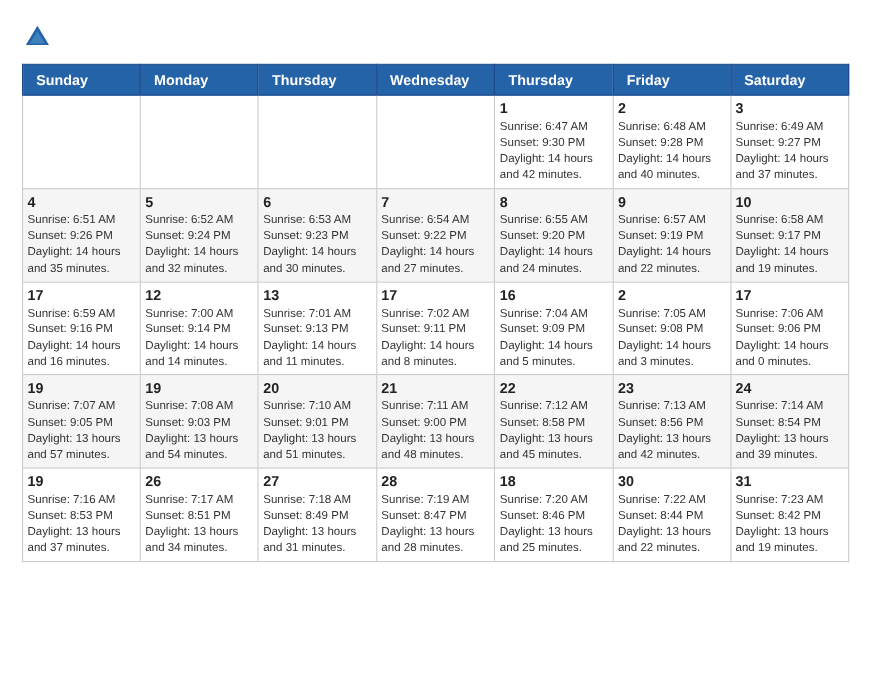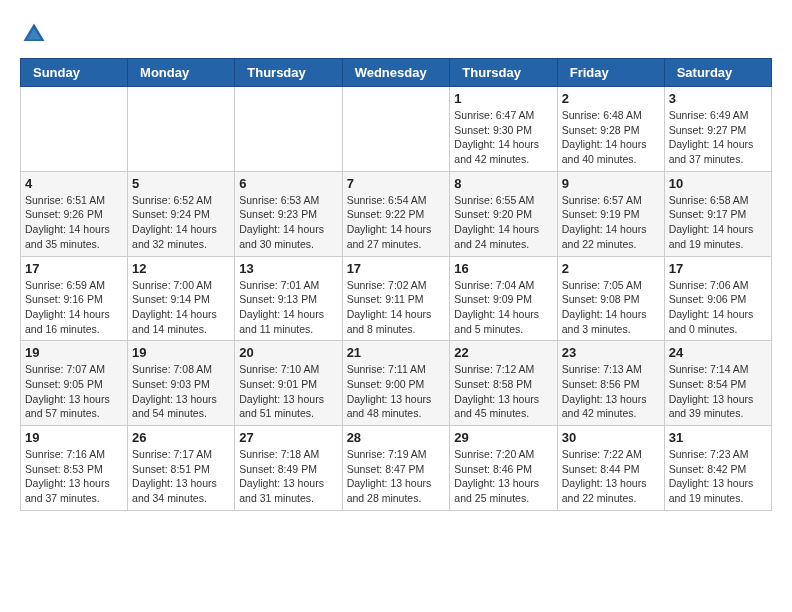--- a/index.html
+++ b/index.html
@@ -239,21 +239,21 @@
         </td>
         <td>
           <div class="day-num">27</div>
           <div class="day-info">Sunrise: 7:18 AM<br>Sunset: 8:49 PM<br>Daylight: 13 hours and 31 minutes.</div>
         </td>
         <td>
           <div class="day-num">28</div>
           <div class="day-info">Sunrise: 7:19 AM<br>Sunset: 8:47 PM<br>Daylight: 13 hours and 28 minutes.</div>
         </td>
         <td>
-          <div class="day-num">29</div>
+          <div class="day-num">18</div>
           <div class="day-info">Sunrise: 7:20 AM<br>Sunset: 8:46 PM<br>Daylight: 13 hours and 25 minutes.</div>
         </td>
         <td>
           <div class="day-num">30</div>
           <div class="day-info">Sunrise: 7:22 AM<br>Sunset: 8:44 PM<br>Daylight: 13 hours and 22 minutes.</div>
         </td>
         <td>
           <div class="day-num">31</div>
           <div class="day-info">Sunrise: 7:23 AM<br>Sunset: 8:42 PM<br>Daylight: 13 hours and 19 minutes.</div>
         </td>

